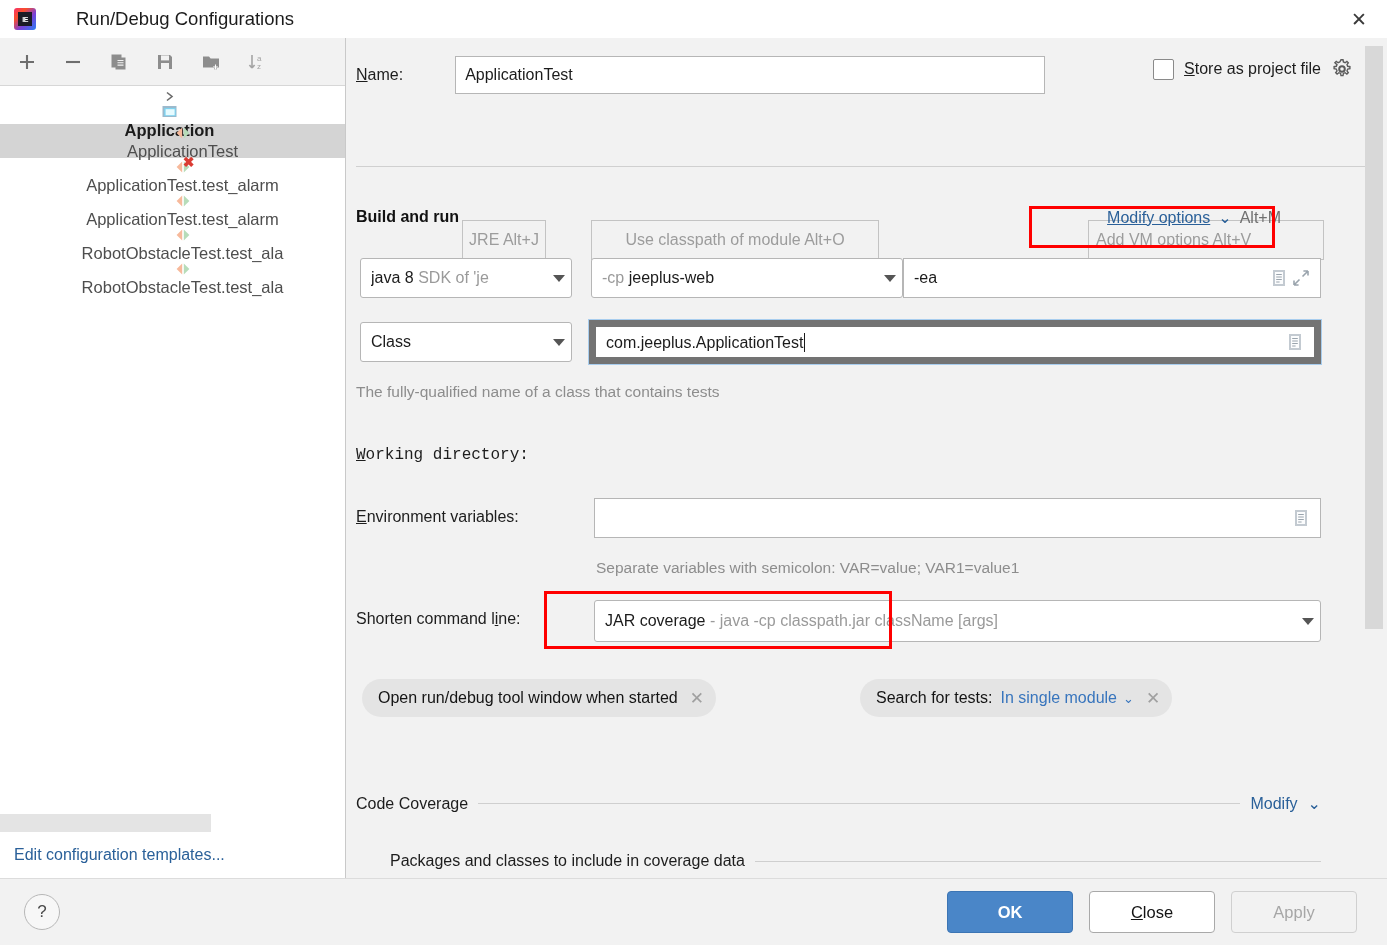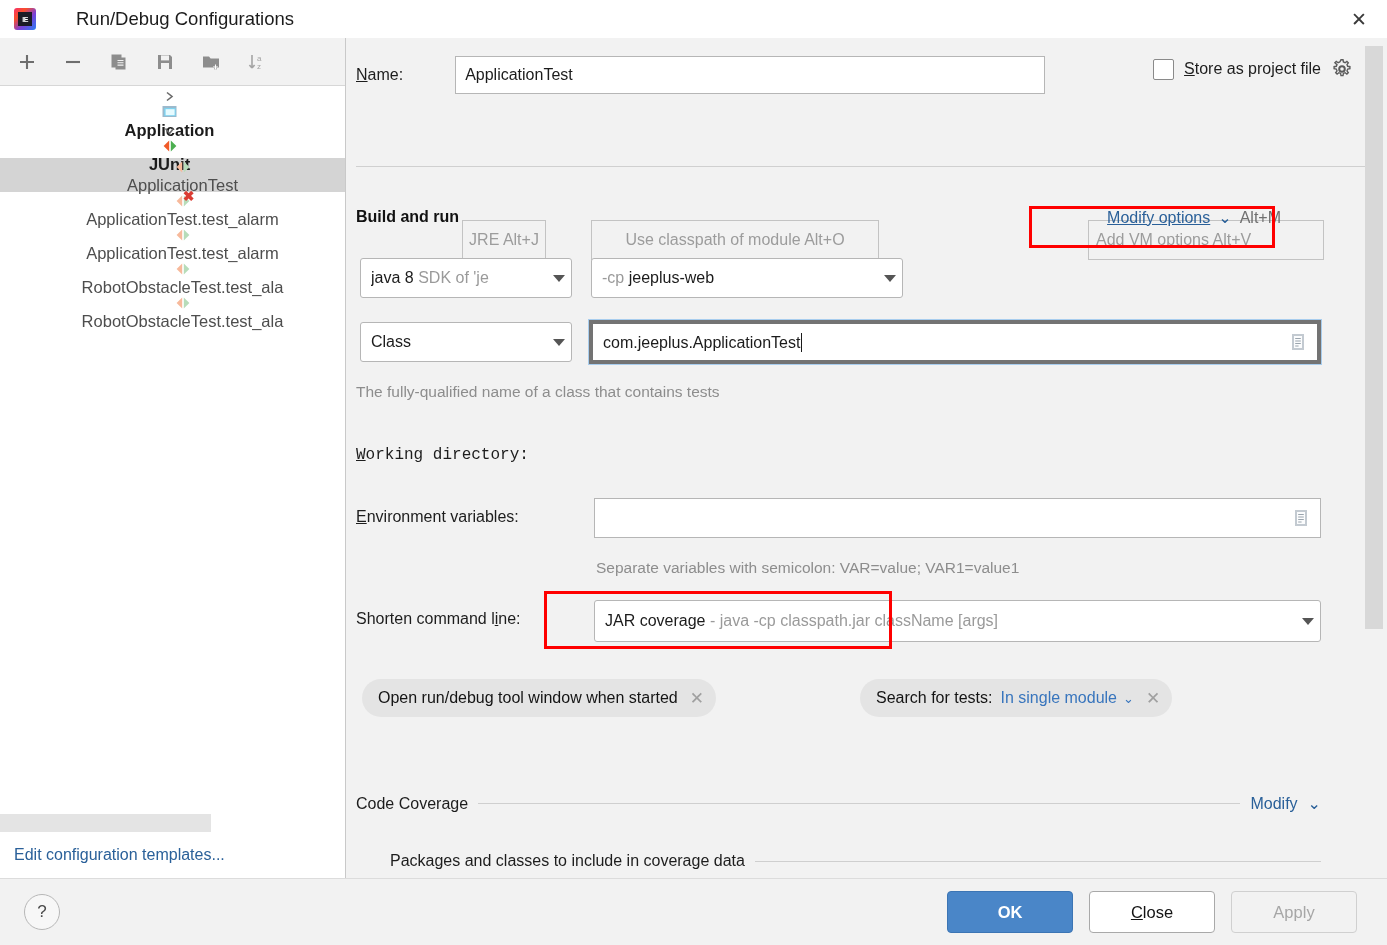--- a/index.html
+++ b/index.html
@@ -179,21 +179,21 @@
   .dim { color: #9a9a9a; }
 
   .field {
     background: #fff; border: 1px solid #b6b6b6;
     height: 40px; box-sizing: border-box;
     display: flex; align-items: center;
     padding: 0 8px 0 10px; font-size: 16px; color: #1b1b1b;
     position: absolute;
   }
   .field.focused {
-    border: 4px solid #737373;
+    border: 7px solid #737373;
     box-shadow: 0 0 0 1px #a8cdee;
   }
   .field .txt { flex: 1; white-space: nowrap; overflow: hidden; }
   .caretbar {
     display:inline-block; width:1px; height:19px;
     background:#1b1b1b; vertical-align:-4px; margin-left:1px;
   }
   .fi { width: 22px; display:flex; align-items:center; justify-content:center; color:#b5bcc4; cursor:pointer; }
 
   .hint {
@@ -343,34 +343,20 @@
           <div class="tree-icon">
             <svg width="18" height="18" viewBox="0 0 18 18">
               <rect x="1.5" y="3" width="14" height="11" fill="#9bb9cc"></rect>
               <rect x="3.2" y="5" width="11.5" height="8" fill="#7fd3ef"></rect>
               <rect x="4.6" y="6.2" width="9" height="6" fill="#e7fbff"></rect>
             </svg>
           </div>
           <div class="tree-label">Application</div>
         </div>
 
-        <div class="tree-row group">
-          <div class="tw">
-            <svg width="13" height="13" viewBox="0 0 13 13">
-                <path d="M2.5 4.5l4 5 4-5" stroke="#6a6a6a" stroke-width="1.6" fill="none"></path>
-              </svg>
-          </div>
-          <div class="tree-icon">
-            <svg width="18" height="18" viewBox="0 0 18 18">
-              <path d="M8.2 3.5v11L2.6 9z" fill="#f05a28"></path>
-              <path d="M9.8 3.5v11L15.4 9z" fill="#4caf50"></path>
-            </svg>
-          </div>
-          <div class="tree-label">JUnit</div>
-        </div>
 
         <div class="tree-row selected indent-1">
           <div class="tree-icon">
             <svg width="18" height="18" viewBox="0 0 18 18">
               <path d="M8.2 3.5v11L2.6 9z" fill="#f7b99b"></path>
               <path d="M9.8 3.5v11L15.4 9z" fill="#b7dcb9"></path>
             </svg>
           </div>
           <div class="tree-label">ApplicationTest</div>
         </div>
@@ -474,20 +460,35 @@
         </div>
 
         <div class="combo" style="left:245px; top:220px; width:312px;">
           <span class="val">
             <span class="dim">-cp</span>
             <span>jeeplus-web</span>
           </span>
           <span class="caret"></span>
         </div>
 
+        <div class="field" style="left:557px; top:220px; width:418px;">
+          <span class="txt">-ea</span>
+          <span class="fi">
+            <svg width="16" height="18" viewBox="0 0 16 18">
+                <rect x="2" y="1" width="12" height="16" fill="#c3cad1"></rect>
+                <rect x="4" y="3" width="8" height="12" fill="#fbfcfd"></rect>
+                <path d="M5.2 5.5h5.6M5.2 8h5.6M5.2 10.5h5.6M5.2 13h3.4" stroke="#9aa4ad" stroke-width="1"></path>
+              </svg>
+          </span>
+          <span class="fi">
+            <svg width="18" height="18" viewBox="0 0 18 18">
+                <path d="M10.5 7.5L16 2M16 2h-4.6M16 2v4.6M7.5 10.5L2 16M2 16h4.6M2 16v-4.6" stroke="#9aa4ad" stroke-width="1.6" fill="none"></path>
+              </svg>
+          </span>
+        </div>
 
         <div class="combo" style="left:14px; top:284px; width:212px;">
           <span class="val">Class</span>
           <span class="caret"></span>
         </div>
 
         <div class="field focused" style="left:243px; top:282px; width:732px; height:44px;">
           <span class="txt"><span>com.jeeplus.ApplicationTest</span><span class="caretbar"></span></span>
           <span class="fi">
             <svg width="16" height="18" viewBox="0 0 16 18">

